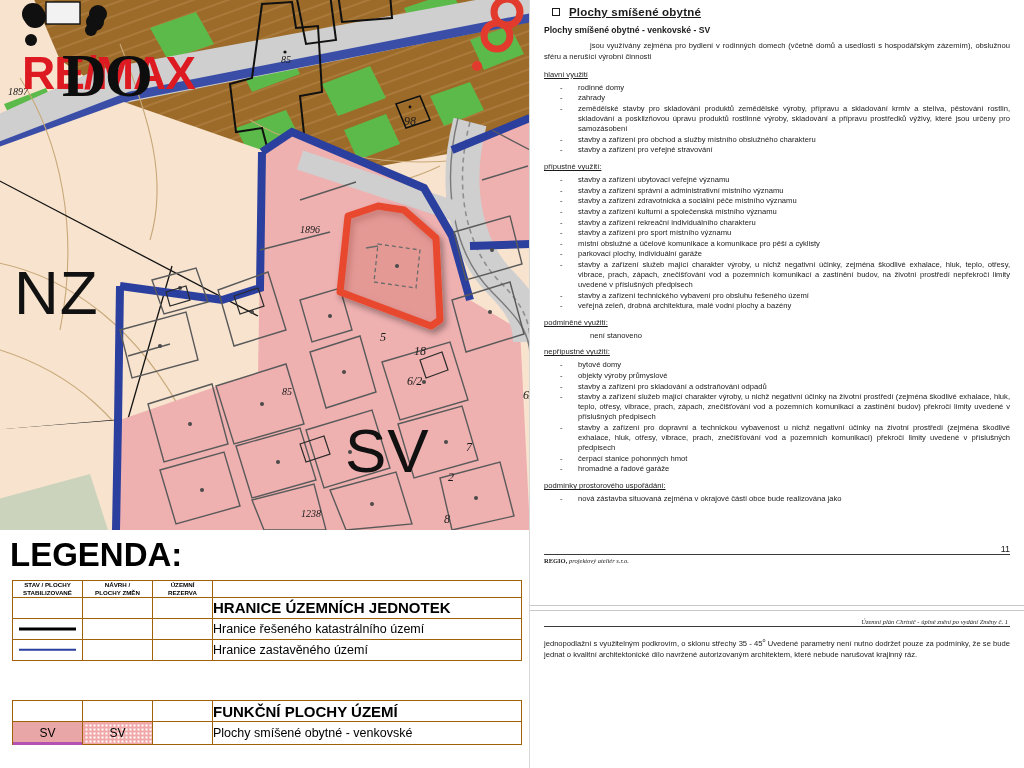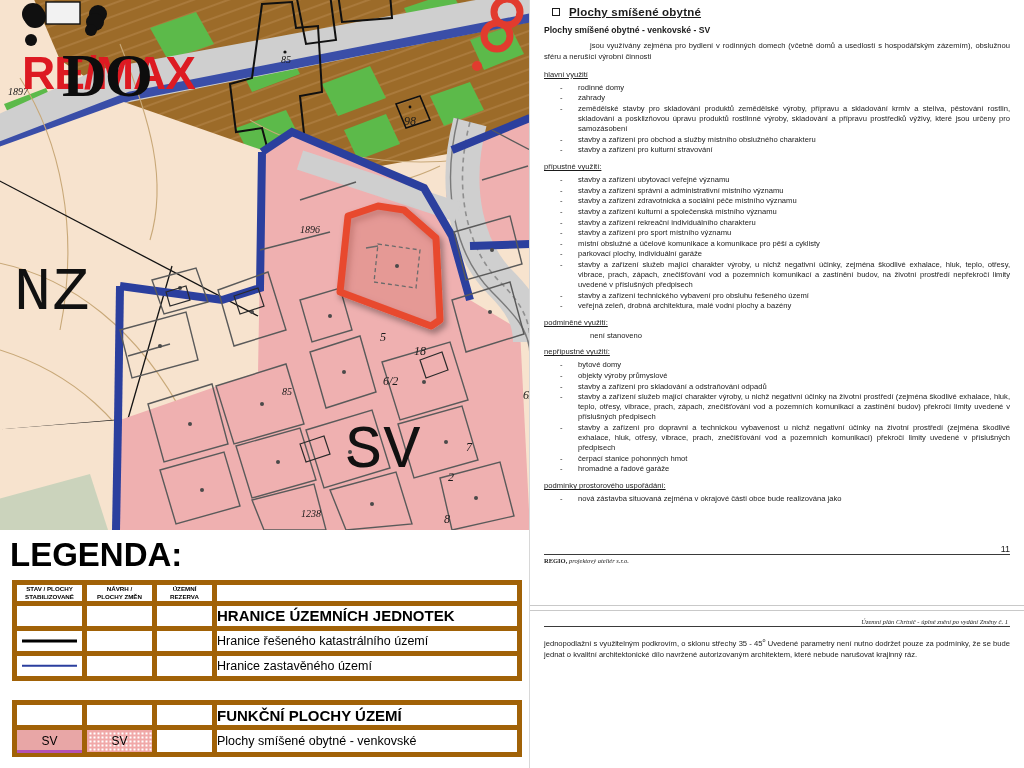--- a/index.html
+++ b/index.html
@@ -20,21 +20,21 @@
     position: absolute;
     left: 0; top: 0;
     width: 530px; height: 530px;
     overflow: hidden;
     background: #f7e3ce;
   }
   .map-svg { position:absolute; left:0; top:0; width:530px; height:530px; }
 
   .map-label {
     position: absolute;
-    font-family: Liberation Mono, monospace;
+    font-family: Liberation Sans, sans-serif;
     font-weight: 400;
     color: #111111;
     letter-spacing: 1px;
     line-height: 1;
   }
   #label-nz { left: 14px; top: 262px; font-size: 62px; }
   #label-sv { left: 345px; top: 420px; font-size: 62px; }
 
   
   #watermark {
@@ -89,21 +89,21 @@
     letter-spacing: 0px;
   }
   .legend-table {
     position: absolute;
     border-collapse: collapse;
     table-layout: fixed;
     font-family: "Liberation Sans", sans-serif;
   }
   #legend-table-1 { left: 12px; top: 580px; width: 510px; }
   .legend-table td, .legend-table th {
-    border: 5px solid #a16207;
+    border: 1px solid #a16207;
     padding: 0;
     vertical-align: middle;
   }
   .col-a { width: 70px; }
   .col-b { width: 70px; }
   .col-c { width: 60px; }
   .hdr-cell {
     font-size: 6.2px;
     font-weight: 700;
     text-align: center;
@@ -473,21 +473,21 @@
     <path d="M 366,248 L 378,246" stroke="#6b6b6b" stroke-width="1.3"></path>
   </svg>
 
   <div class="parcel-num" style="left:8px; top:86px;">1897</div>
   <div class="parcel-num" style="left:281px; top:54px;">85</div>
   <div class="parcel-num" style="left:300px; top:224px;">1896</div>
   <div class="parcel-num small" style="left:404px; top:114px;">98</div>
   <div class="parcel-num" style="left:282px; top:386px;">85</div>
   <div class="parcel-num" style="left:301px; top:508px;">1238</div>
   <div class="parcel-num small" style="left:414px; top:344px;">18</div>
-  <div class="parcel-num small" style="left:383px; top:374px;">6/2</div>
+  <div class="parcel-num small" style="left:407px; top:374px;">6/2</div>
   <div class="parcel-num small" style="left:475px; top:388px;padding-left:48px;">6/1</div>
   <div class="parcel-num small" style="left:380px; top:330px;">5</div>
   <div class="parcel-num small" style="left:466px; top:440px;">7</div>
   <div class="parcel-num small" style="left:444px; top:512px;">8</div>
   <div class="parcel-num small" style="left:448px; top:470px;">2</div>
 
   <div class="map-label" id="label-nz">NZ</div>
   <div class="map-label" id="label-sv">SV</div>
 
   <div id="watermark">
@@ -584,21 +584,21 @@
     <div class="doc-h2">Plochy smíšené obytné - venkovské - SV</div>
 
     <div class="doc-para indent">jsou využívány zejména pro bydlení v rodinných domech (včetně domů a usedlostí s hospodářským zázemím), obslužnou sféru a nerušící výrobní činnosti</div>
 
     <div class="doc-sub">hlavní využití</div>
     <ul class="doc-list">
       <li>rodinné domy</li>
       <li>zahrady</li>
       <li>zemědělské stavby pro skladování produktů zemědělské výroby, přípravu a skladování krmiv a steliva, pěstování rostlin, skladování a posklizňovou úpravu produktů rostlinné výroby, skladování a přípravu prostředků výživy, které jsou určeny pro samozásobení</li>
       <li>stavby a zařízení pro obchod a služby místního obslužného charakteru</li>
-      <li>stavby a zařízení pro kulturní stravování</li>
+      <li>stavby a zařízení pro veřejné stravování</li>
     </ul>
 
     <div class="doc-sub">přípustné využití:</div>
     <ul class="doc-list">
       <li>stavby a zařízení ubytovací veřejné významu</li>
       <li>stavby a zařízení správní a administrativní místního významu</li>
       <li>stavby a zařízení zdravotnická a sociální péče místního významu</li>
       <li>stavby a zařízení kulturní a společenská místního významu</li>
       <li>stavby a zařízení rekreační individuálního charakteru</li>
       <li>stavby a zařízení pro sport místního významu</li>

